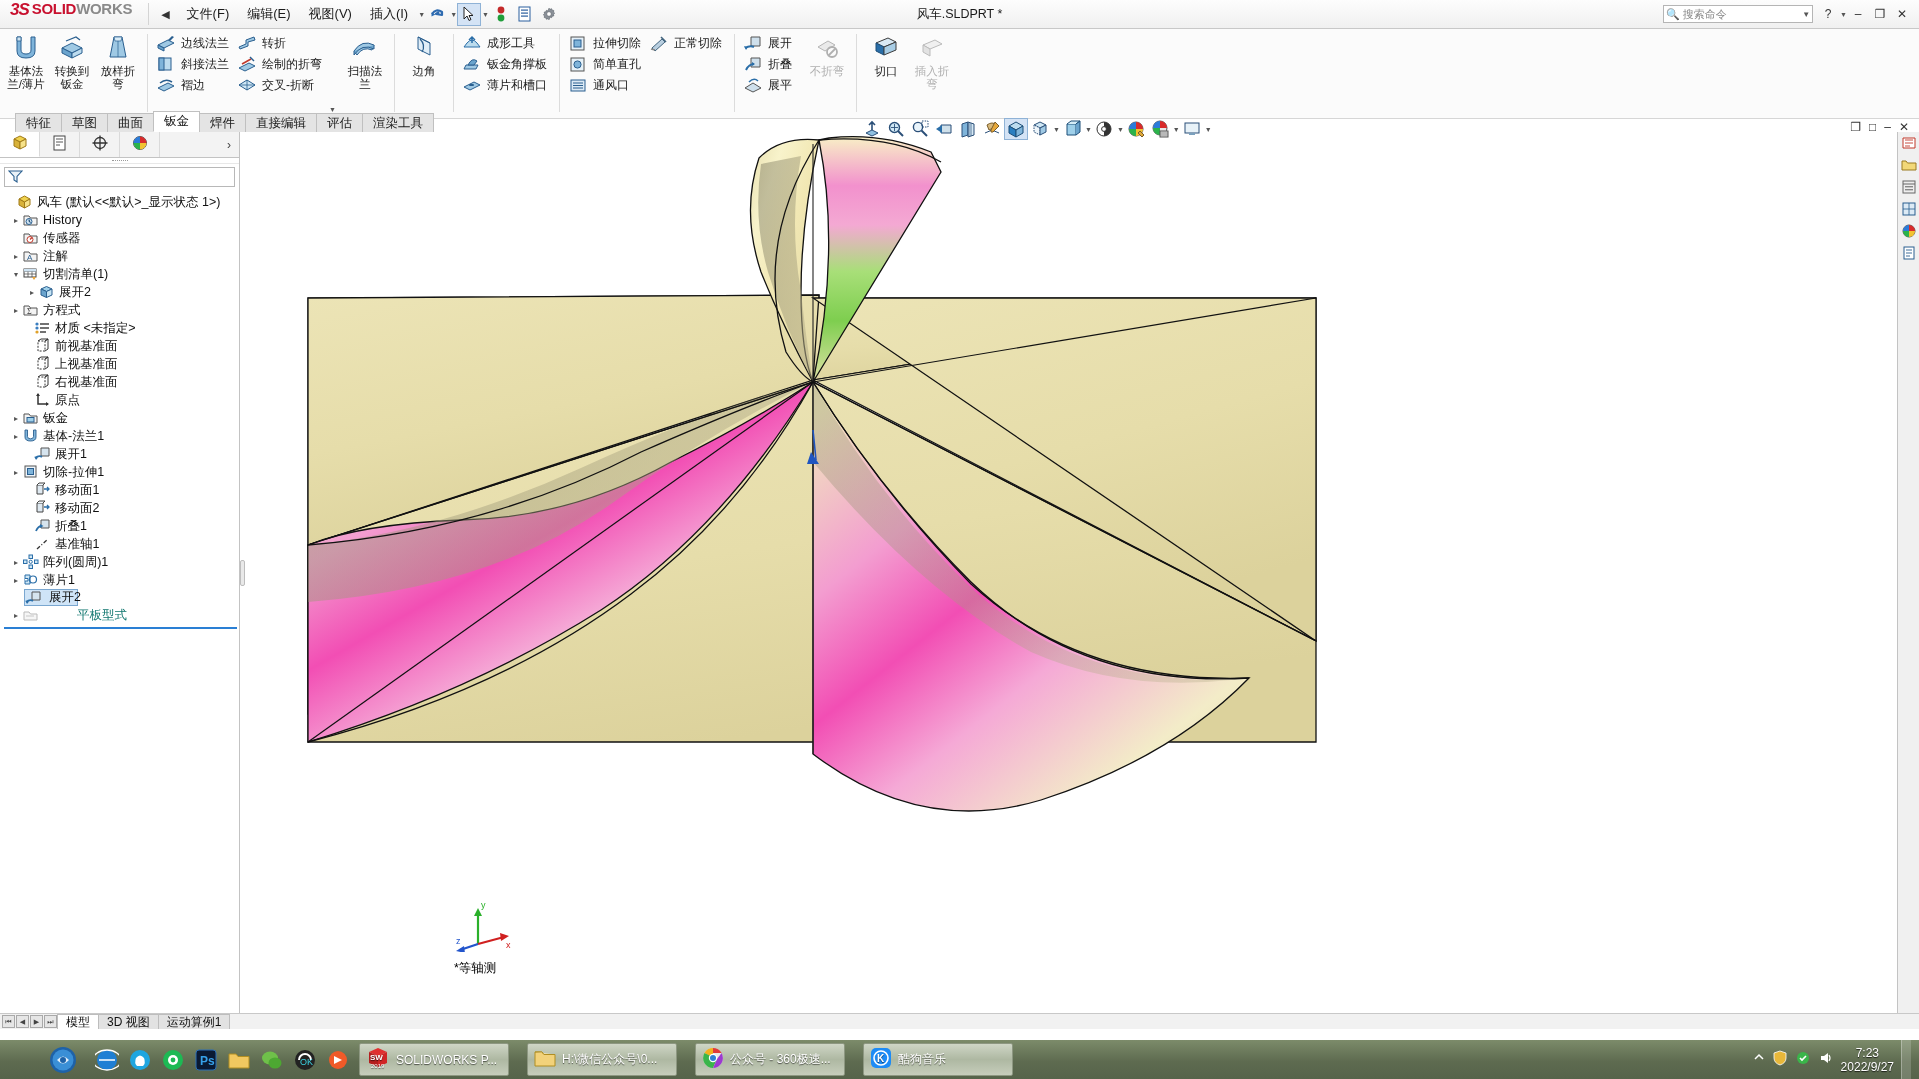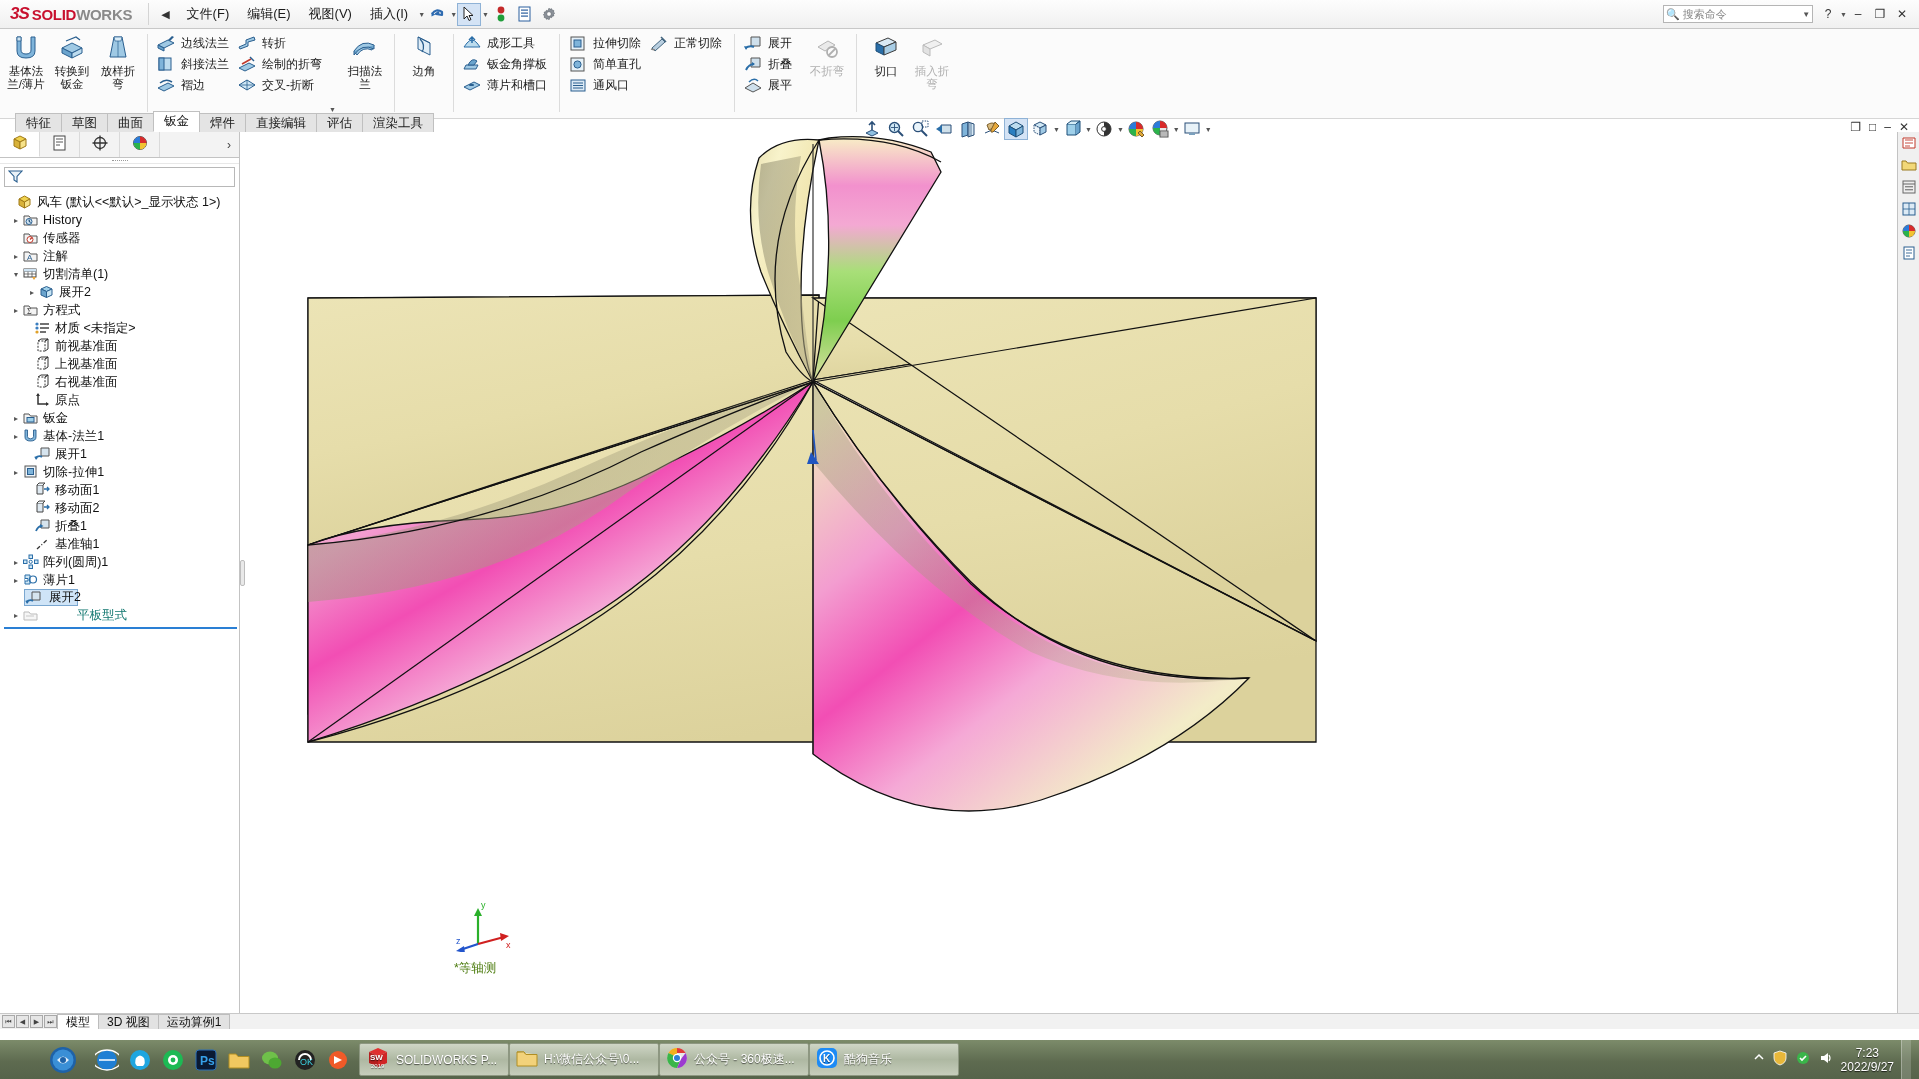--- a/index.html
+++ b/index.html
@@ -13,21 +13,21 @@
   #app { position: relative; width: 1919px; height: 1079px; }
 
   
   .titlebar {
     position: absolute; top: 0; left: 0; width: 1919px; height: 29px;
     background: linear-gradient(#fdfdfd, #f0f0f0);
     border-bottom: 1px solid #c8c8c8;
     display: flex; align-items: center;
   }
   .sw-logo {
-    display: flex; align-items: center; padding: 0 12px 0 10px;
+    display: flex; align-items: flex-start; padding: 0 12px 0 10px;
     height: 29px;
   }
   .sw-logo .ds {
     color: #c8102e; font-weight: bold; font-style: italic;
     font-size: 17px; letter-spacing: -1px; margin-right: 3px;
   }
   .sw-logo .solid { color: #c8102e; font-weight: bold; font-size: 15px; letter-spacing: -0.3px;}
   .sw-logo .works { color: #8a8a8a; font-weight: bold; font-size: 15px; letter-spacing: -0.3px;}
   .menu-sep { width: 1px; height: 22px; background: #d4d4d4; margin: 0 4px; }
   .menu-arrow { color: #333; font-size: 11px; padding: 0 8px; cursor: pointer; }
@@ -138,21 +138,21 @@
     background: #e9e9e9; border: 1px solid #bdbdbd; border-radius: 2px; z-index: 7;
   }
 
   
   .graphics {
     position: absolute; top: 132px; left: 241px; right: 0; bottom: 66px;
     background: #fff; overflow: hidden;
   }
   .gfx-svg { position: absolute; top: 0; left: 0; }
   .view-label {
-    position: absolute; left: 213px; bottom: 36px; font-size: 12.5px; color: #4d7c0f;
+    position: absolute; left: 213px; bottom: 36px; font-size: 12.5px; color: #000000;
   }
   .triad { position: absolute; left: 215px; bottom: 58px; }
 
   
   .taskpane {
     position: absolute; right: 0; top: 132px; width: 22px; bottom: 66px;
     background: #f0f0f0; border-left: 1px solid #c3c3c3;
   }
   .tp-btn { width: 22px; height: 22px; display:flex; align-items:center; justify-content:center; cursor:pointer;}
 
@@ -184,21 +184,21 @@
   .taskbar {
     position: absolute; left: 0; bottom: 0; width: 1919px; height: 39px;
     background: linear-gradient(#7c8b6a, #5e6b50 55%, #56634a);
     display: flex; align-items: center; padding-left: 40px;
   }
   .tb-start {
     width: 46px; height: 39px; display:flex; align-items:center; justify-content:center; cursor:pointer;
   }
   .qlaunch { display: flex; align-items: center; gap: 7px; padding: 0 8px;}
   .qico { width: 26px; height: 26px; display:flex; align-items:center; justify-content:center; cursor:pointer;}
-  .tbitems { display: flex; align-items: center; gap: 0; }
+  .tbitems { display: flex; align-items: center; gap: 18px; }
   .tbitem {
     height: 33px; min-width: 150px; max-width: 160px;
     background: linear-gradient(#cfd6c6, #aeb8a2 50%, #c6cdbb);
     border: 1px solid #8d9781; border-radius: 2px;
     display: flex; align-items: center; padding: 0 6px; gap: 6px; cursor: pointer;
     color: #fff; font-size: 12px; text-shadow: 0 1px 1px rgba(0,0,0,.6);
     overflow: hidden; white-space: nowrap;
   }
   .tbitem .tlab { overflow: hidden; text-overflow: ellipsis; }
   .tray { margin-left: auto; display: flex; align-items: center; gap: 7px; padding-right: 8px; color: #fff;}
@@ -252,20 +252,21 @@
           <rect x="4" y="9.5" width="7" height="1.2" fill="#2a5f9e"></rect>
         </svg>
     </div>
     <div class="tb-btn">
       <svg width="16" height="16" viewBox="0 0 16 16">
           <path d="M8 2.2 l1.1 1.1 1.5-.6.6 1.5 1.6.3-.3 1.6 1.2 1.1-1.2 1.1.3 1.6-1.6.3-.6 1.5-1.5-.6L8 13.8 6.9 12.7l-1.5.6-.6-1.5-1.6-.3.3-1.6L2.3 8.8 3.5 7.7 3.2 6.1l1.6-.3.6-1.5 1.5.6z" fill="#8a9098" stroke="#5b6168" stroke-width=".6"></path>
           <circle cx="8" cy="8" r="2.3" fill="#fff" stroke="#5b6168" stroke-width=".6"></circle>
         </svg>
     </div>
 
+    <div class="doc-title">风车.SLDPRT *</div>
 
     <div class="title-right">
       <div class="searchbox">
         <span class="sicon">🔍</span>
         <span>搜索命令</span>
         <span style="margin-left:auto;color:#555;font-size:8px;">▼</span>
       </div>
       <div class="win-btn">
           <span>?</span>
         </div>

